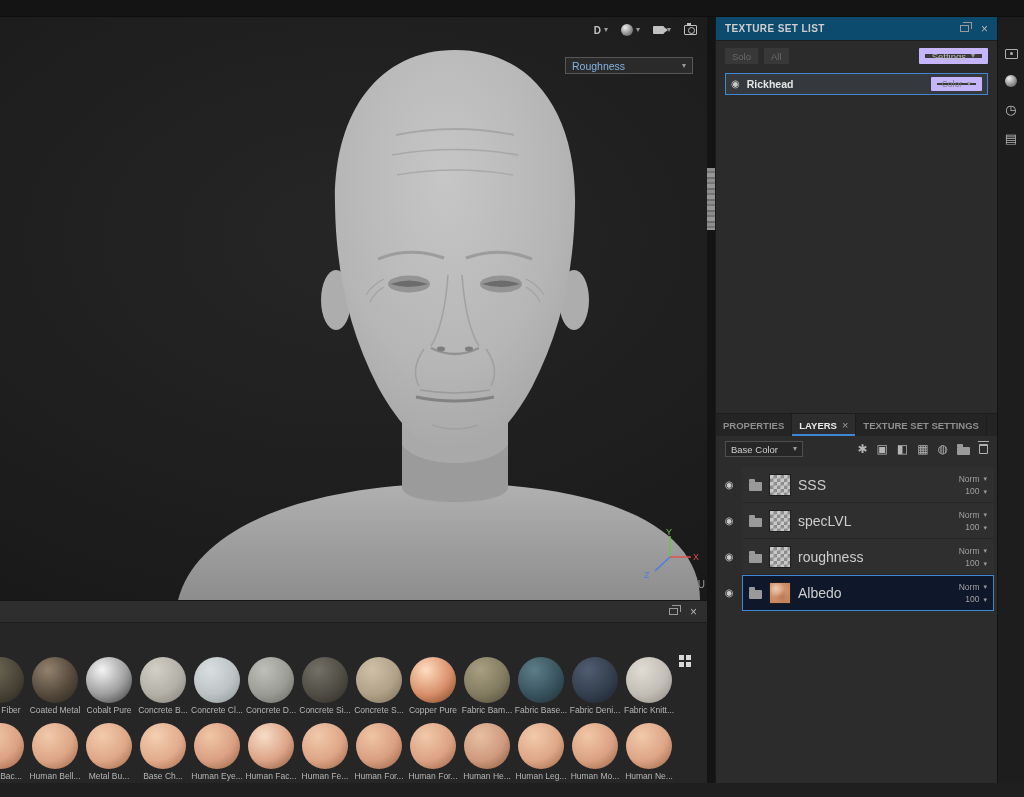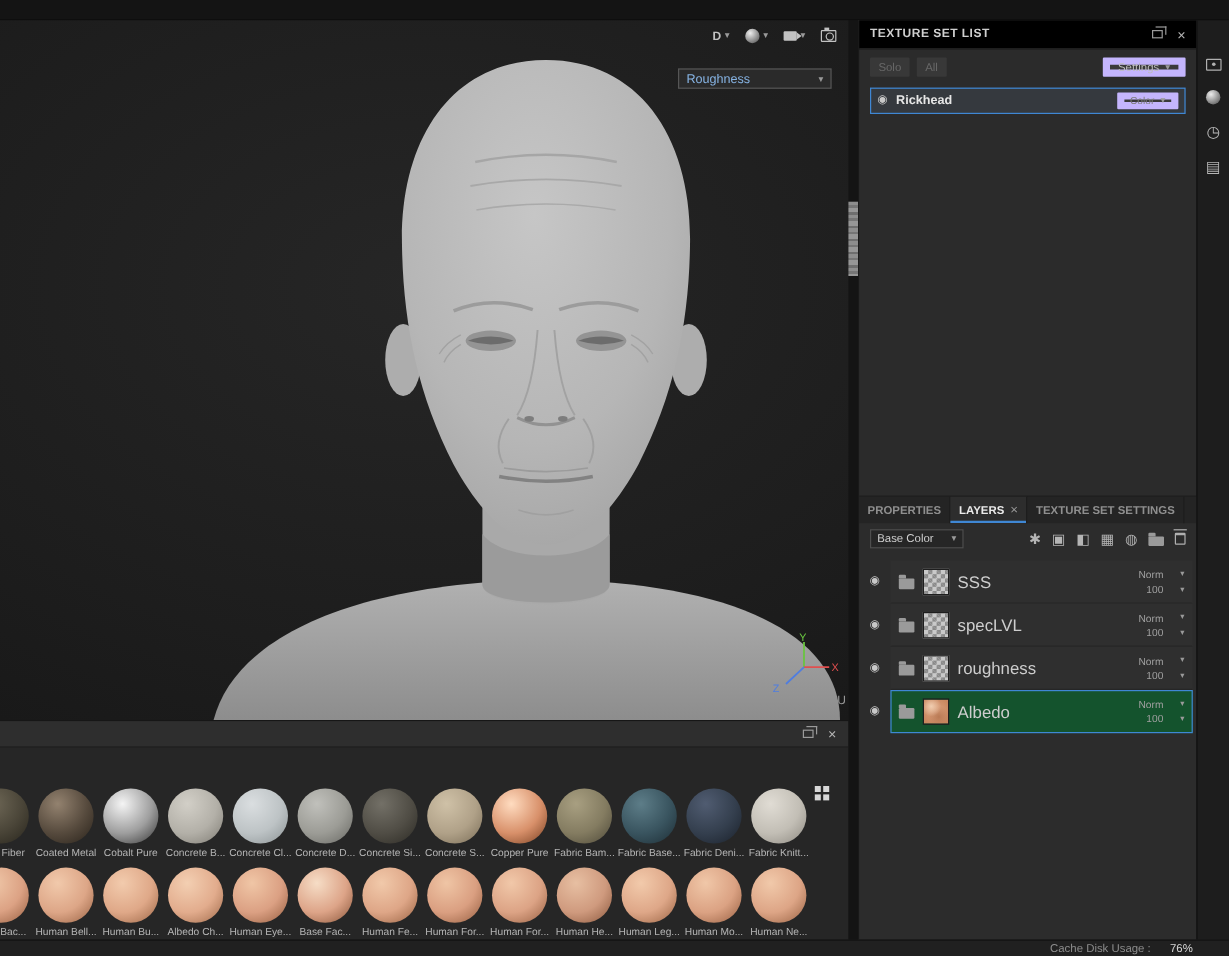--- a/index.html
+++ b/index.html
@@ -42,21 +42,21 @@
   .lbl { margin-top:2px; font-size:8.5px; color:#b5b5b5; white-space:nowrap; }
   .mat:first-child .lbl { padding-left:20px; }
 
   
   .dock-divider { width:8px; background:#141414; position:relative; }
   .divider-texture { position:absolute; top:151px; left:0; width:8px; height:62px;
     background:repeating-linear-gradient(180deg,#8d8d8d 0 3px,#757575 3px 5px,#969696 5px 9px,#6e6e6e 9px 11px); }
 
   
   .right-panel { width:282px; display:flex; flex-direction:column; background:#2b2b2b; border-left:1px solid #191919; }
-  .panel-header { height:24px; background:#000000; border-bottom:1px solid #1e1e1e;
+  .panel-header { height:24px; background:#0c4a6e; border-bottom:1px solid #1e1e1e;
     display:flex; align-items:center; justify-content:space-between; padding:0 9px; }
   .panel-title { font-size:10px; font-weight:bold; color:#cfcfcf; letter-spacing:.4px; }
   .hdr-icons { display:flex; align-items:center; gap:12px; }
   .ic-x { color:#b5b5b5; font-size:12px; line-height:1; }
 
   .tsl-toolbar { height:30px; display:flex; align-items:center; gap:6px; padding:0 9px; }
   .btn { background:#3a3a3a; border:6px solid #c4b5fd; color:#bdbdbd; font-size:9.5px;
     height:16px; padding:0 7px; display:inline-flex; align-items:center; gap:5px; border-radius:1px; }
   .btn.flat { border:none; background:#383838; color:#686868; }
   .btn.small { height:14px; font-size:8.5px; color:#7d7d7d; padding:0 5px; }
@@ -78,33 +78,33 @@
   .layers-toolbar { height:26px; display:flex; align-items:center; gap:9px; padding:0 9px; }
   .combo { width:78px; height:16px; background:#262626; border:1px solid #4e4e4e; display:flex;
     align-items:center; justify-content:space-between; padding:0 5px; font-size:9.5px; color:#cfcfcf; }
   .ltool { color:#b5b5b5; font-size:12px; display:flex; align-items:center; line-height:1; }
 
   .layer-list { padding-top:5px; }
   .layer-row { height:36px; display:flex; align-items:stretch; padding-right:3px; }
   .layer-gutter { width:26px; display:flex; align-items:center; justify-content:center; }
   .layer-body { flex:1; display:flex; align-items:center; gap:7px; padding:0 6px; background:#2f2f2f;
     border:1px solid transparent; border-bottom-color:#262626; }
-  .layer-body.selected { border-color:#3f87d4; background:#14532d; }
+  .layer-body.selected { border-color:#3f87d4; background:#0f172a; }
   .thumb { width:22px; height:22px; border:1px solid #1e1e1e; flex:0 0 22px; }
   .checker { background-color:#c9c9c9;
     background-image:linear-gradient(45deg,#8a8a8a 25%,transparent 25%,transparent 75%,#8a8a8a 75%),
                      linear-gradient(45deg,#8a8a8a 25%,transparent 25%,transparent 75%,#8a8a8a 75%);
     background-size:7px 7px; background-position:0 0,3.5px 3.5px; }
   .skin-thumb { background:
     radial-gradient(circle at 30% 28%, #f0cdb0, rgba(0,0,0,0) 42%),
     radial-gradient(circle at 62% 72%, #b97a55, rgba(0,0,0,0) 48%),
     radial-gradient(circle at 50% 50%, #dda380, #c9875f 85%); }
   .layer-name { flex:1; font-size:14px; color:#cdcdcd; }
   .layer-meta { display:flex; flex-direction:column; align-items:flex-end; font-size:8.5px; color:#a0a0a0; line-height:1.45; }
-  .meta-line { display:flex; align-items:center; gap:14px; }
+  .meta-line { display:flex; align-items:center; gap:4px; }
   .meta-line .caret { font-size:7px; }
 
   
   .rail { width:27px; background:#1d1d1d; border-left:1px solid #121212; display:flex;
     flex-direction:column; align-items:center; padding-top:32px; gap:16px; }
   .rail .glyph { color:#b5b5b5; font-size:13px; line-height:1; }
 
   
   .statusbar { height:14px; background:#202020; border-top:1px solid #131313; display:flex;
     align-items:center; justify-content:flex-end; gap:16px; padding-right:30px; font-size:9.5px; }
@@ -307,36 +307,36 @@
     <div class="lbl">Bac...</div>
   </div>
 
   <div class="mat">
     <div class="sphere" style="background: radial-gradient(circle at 35% 28%, rgb(241, 201, 171) 0%, rgb(221, 166, 135) 55%, rgb(158, 103, 72) 96%);"></div>
     <div class="lbl">Human Bell...</div>
   </div>
 
   <div class="mat">
     <div class="sphere" style="background: radial-gradient(circle at 35% 28%, rgb(242, 203, 173) 0%, rgb(223, 168, 136) 55%, rgb(160, 106, 74) 96%);"></div>
-    <div class="lbl">Human Bu...</div>
+    <div class="lbl">Metal Bu...</div>
   </div>
 
   <div class="mat">
     <div class="sphere" style="background: radial-gradient(circle at 35% 28%, rgb(243, 207, 178) 0%, rgb(226, 172, 141) 55%, rgb(164, 110, 78) 96%);"></div>
-    <div class="lbl">Albedo Ch...</div>
+    <div class="lbl">Base Ch...</div>
   </div>
 
   <div class="mat">
     <div class="sphere" style="background: radial-gradient(circle at 35% 28%, rgb(240, 198, 166) 0%, rgb(219, 160, 131) 55%, rgb(154, 98, 68) 96%);"></div>
     <div class="lbl">Human Eye...</div>
   </div>
 
   <div class="mat">
     <div class="sphere" style="background: radial-gradient(circle at 35% 28%, rgb(246, 221, 198) 0%, rgb(221, 164, 136) 55%, rgb(143, 90, 62) 96%);"></div>
-    <div class="lbl">Base Fac...</div>
+    <div class="lbl">Human Fac...</div>
   </div>
 
   <div class="mat">
     <div class="sphere" style="background: radial-gradient(circle at 35% 28%, rgb(241, 201, 170) 0%, rgb(222, 166, 135) 55%, rgb(158, 103, 71) 96%);"></div>
     <div class="lbl">Human Fe...</div>
   </div>
 
   <div class="mat">
     <div class="sphere" style="background: radial-gradient(circle at 35% 28%, rgb(239, 197, 165) 0%, rgb(218, 159, 129) 55%, rgb(153, 97, 67) 96%);"></div>
     <div class="lbl">Human For...</div>
@@ -527,17 +527,13 @@
     </div>
 
     <div class="rail">
       <span class="ic-display"></span>
       <span class="ic-ball"></span>
       <span class="glyph">◷</span>
       <span class="glyph">▤</span>
     </div>
   </div>
 
-  <div class="statusbar">
-    <span class="cache-label">Cache Disk Usage :</span>
-    <span class="cache-value">76%</span>
-  </div>
 </div>
 
 </body></html>

